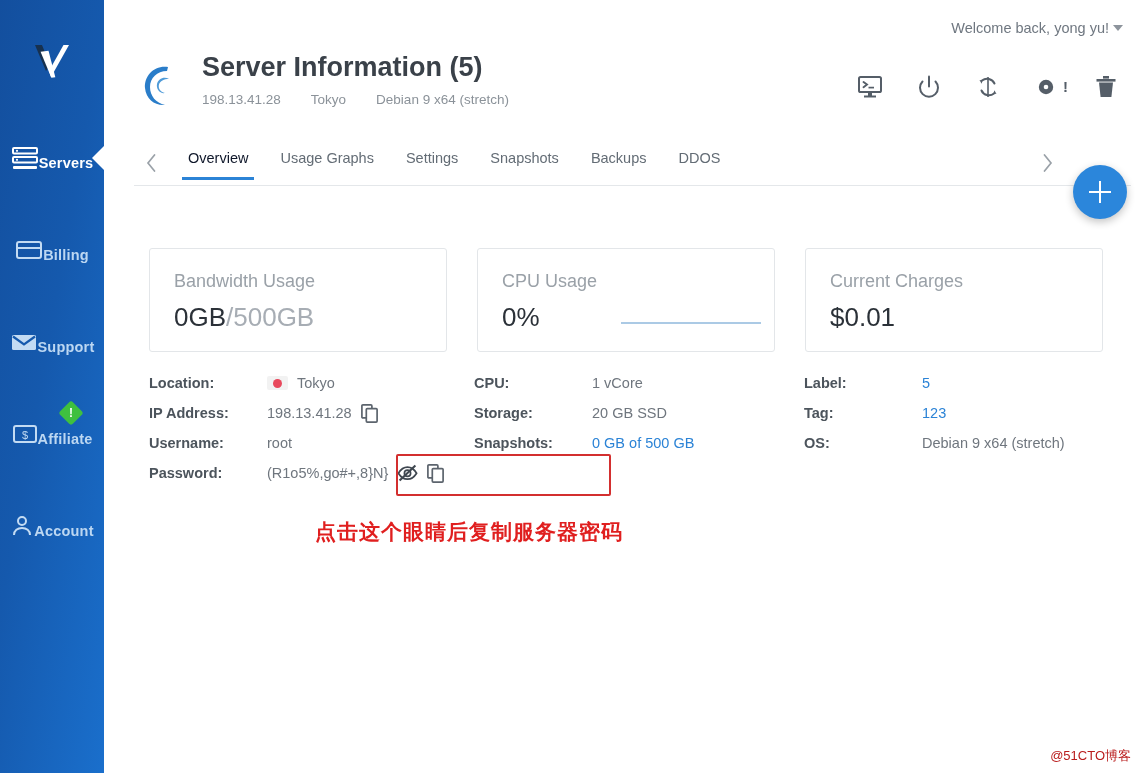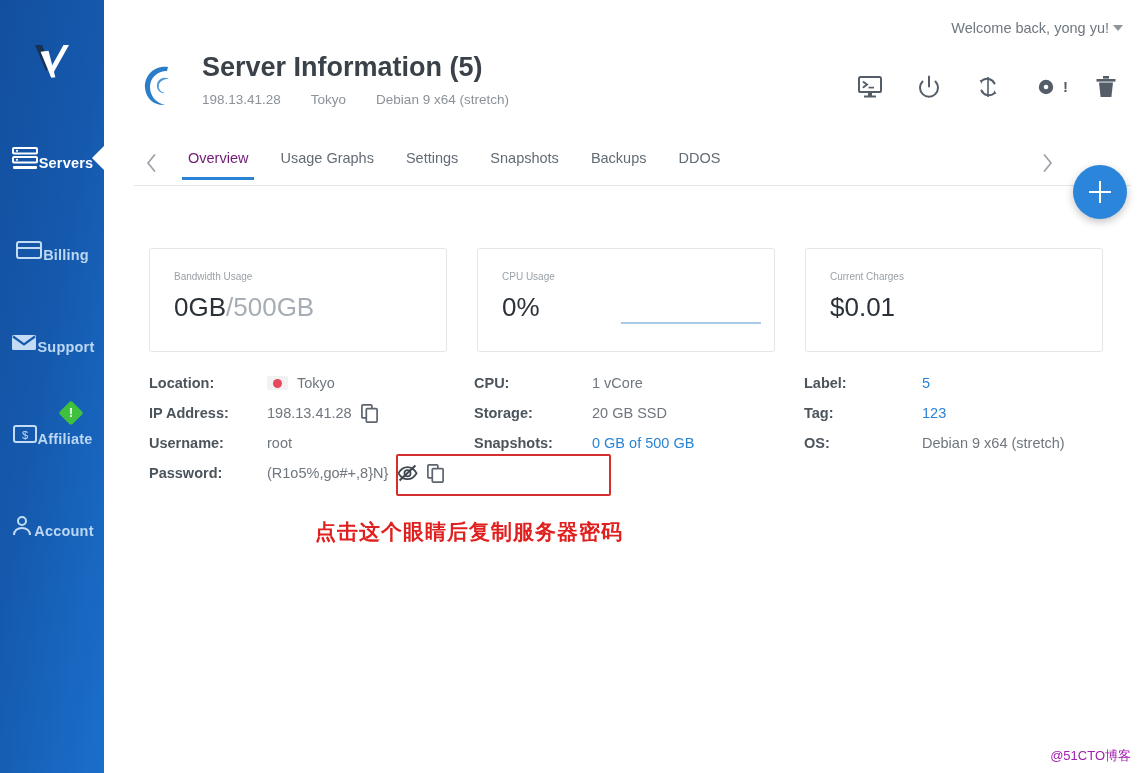--- a/index.html
+++ b/index.html
@@ -101,42 +101,42 @@
     display: flex; align-items: center; justify-content: center;
     color: #9aa1a8; font-size: 19px; cursor: pointer;
   }
   .tab-arrow.left { left: 34px; }
   .tab-arrow.right { left: 930px; }
   .tab-items { position: absolute; left: 68px; top: 0; display: flex; }
   .tab {
     position: relative; padding: 8px 16px 14px 16px; font-size: 14.5px;
     color: #636c75; cursor: pointer; white-space: nowrap;
   }
-  .tab.active { color: #701a75; }
+  .tab.active { color: #0f172a; }
   .tab.active::after {
     content: ""; position: absolute; left: 10px; right: 10px; bottom: 0;
     height: 3px; background: #2b83d6;
   }
 
   
   .fab {
     position: absolute; right: 18px; top: 165px; width: 54px; height: 54px;
     border-radius: 50%; background: #2b86db; box-shadow: 0 3px 9px rgba(0,0,0,.24);
     display: flex; align-items: center; justify-content: center; cursor: pointer;
   }
   .fab .plus-h { position: absolute; width: 22px; height: 2.6px; background: #fff; }
   .fab .plus-v { position: absolute; width: 2.6px; height: 22px; background: #fff; }
 
   
   .cards { position: absolute; left: 45px; top: 248px; display: flex; gap: 30px; }
   .card {
     width: 298px; height: 104px; border: 1px solid #e3e6e9; border-radius: 3px;
     background: #fff; position: relative; padding: 22px 0 0 24px; overflow: hidden;
   }
-  .card-label { font-size: 10px; color: #9aa1a8; }
+  .card-label { font-size: 18px; color: #9aa1a8; }
   .card-value { margin-top: 10px; font-size: 26px; color: #2b3138; white-space: nowrap; }
   .card-value .muted { color: #a7adb4; }
   .spark { position: absolute; right: 12px; bottom: 22px; width: 142px; height: 12px; }
 
   
   .details { position: absolute; left: 0; top: 368px; width: 1041px; }
   .dcol { position: absolute; top: 0; }
   .dcol.c1 { left: 45px; }
   .dcol.c2 { left: 370px; }
   .dcol.c3 { left: 700px; }
@@ -157,21 +157,21 @@
   }
 
   .annotation {
     position: absolute; left: 211px; top: 518px;
     font-size: 21px; font-weight: bold; color: #e01f1f;
     letter-spacing: 1px; white-space: nowrap;
   }
 
   .watermark {
     position: absolute; right: 14px; bottom: 8px;
-    font-size: 13px; color: #a21caf; white-space: nowrap;
+    font-size: 13px; color: #b91c1c; white-space: nowrap;
   }
 </style>
 </head>
 <body>
 
 <div id="app">
 
   <nav id="sidebar">
     <div class="logo-wrap">
       <svg width="52" height="52" viewBox="0 0 52 52" aria-hidden="true">

